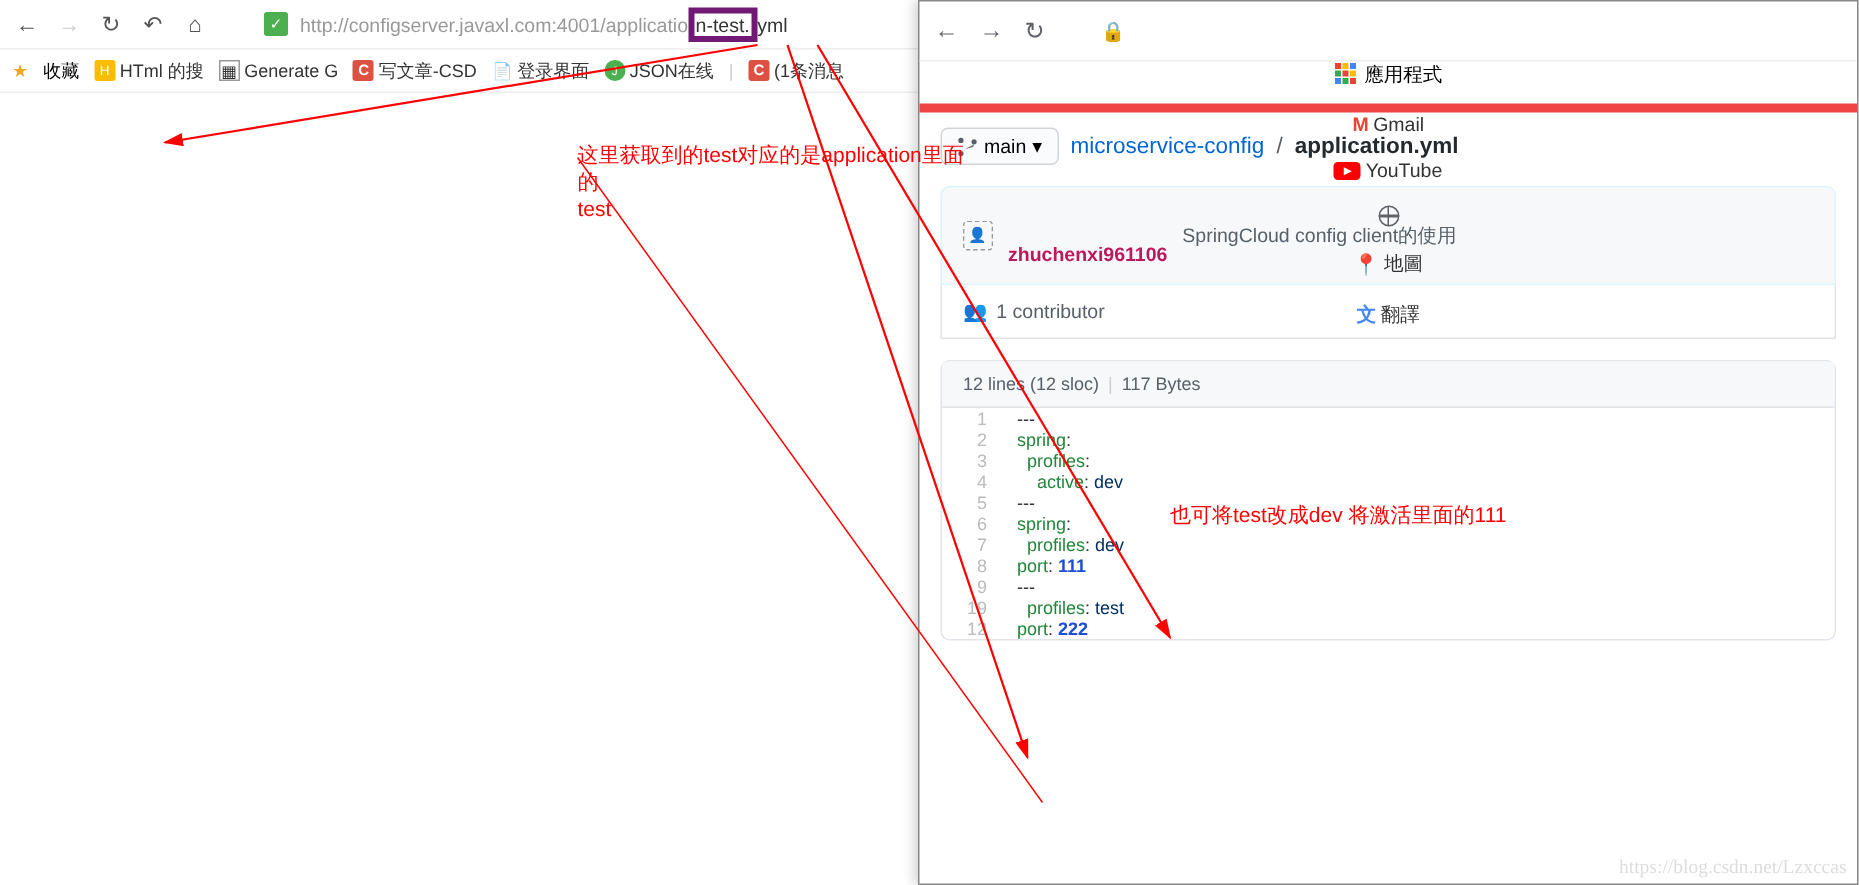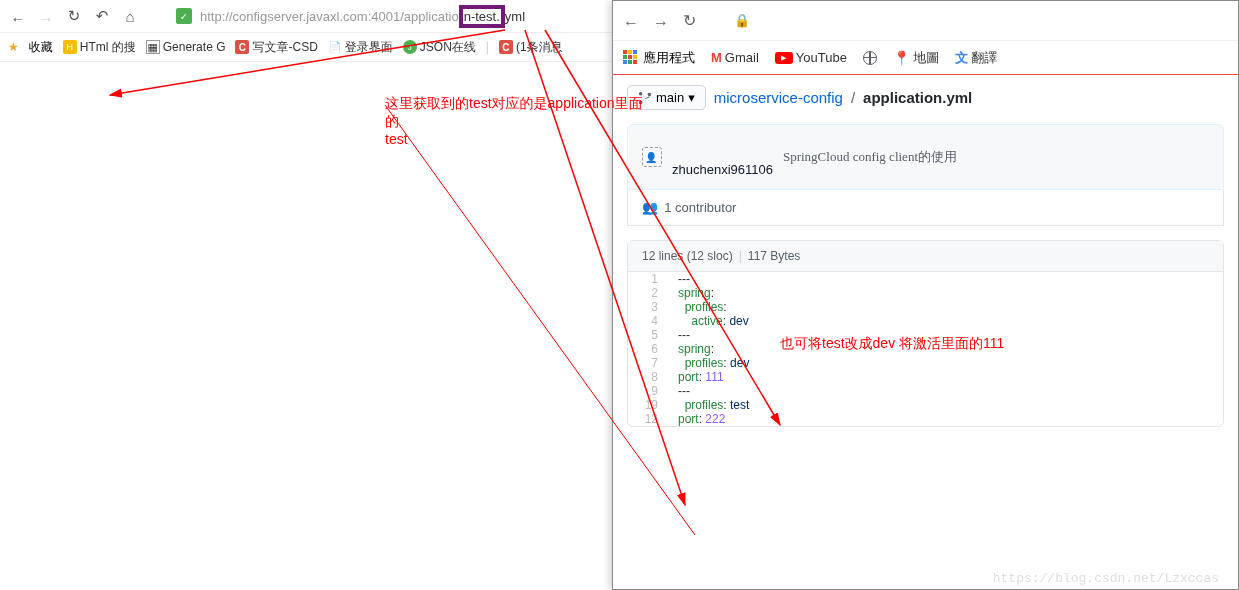--- a/index.html
+++ b/index.html
@@ -21,58 +21,58 @@
 .json-ico { width:14px; height:14px; background:#4caf50; border-radius:50%; color:#fff; font-size:8px; display:flex; align-items:center; justify-content:center; }
 .code-area { padding:6px 0; font-family:"Courier New",monospace; font-size:13px; line-height:1.3; white-space:pre; }
 .port-box { border:2px solid red; display:inline-block; padding:0 2px; margin-left:2px; }
 
 
 .right-win { position:absolute; left:612px; top:0; width:627px; height:590px; border:1px solid #888; box-shadow:-2px 0 8px rgba(0,0,0,.2); background:#fff; }
 .r-nav { height:40px; display:flex; align-items:center; padding:0 10px; gap:14px; border-bottom:1px solid #eee; }
 .r-nav .icn { font-size:16px; color:#5f6368; cursor:pointer; }
 .lock { font-size:13px; color:#5f6368; }
 .r-url { font-size:14px; color:#202124; flex:1; overflow:hidden; white-space:nowrap; }
-.r-bm { height:34px; display:flex; align-items:center; padding:0 10px; gap:16px; font-size:13px; border-bottom:1px solid #ef4444; }
+.r-bm { height:34px; display:flex; align-items:center; padding:0 10px; gap:16px; font-size:13px; border-bottom:6px solid #ef4444;flex-direction:column; }
 .apps { display:flex; align-items:center; gap:4px; cursor:pointer; }
 .apps-grid { width:16px; height:16px; display:grid; grid-template-columns:repeat(3,4px); grid-template-rows:repeat(3,4px); gap:1px; }
 .apps-grid span:nth-child(1){background:#ea4335}.apps-grid span:nth-child(2){background:#fbbc04}.apps-grid span:nth-child(3){background:#4285f4}.apps-grid span:nth-child(4){background:#34a853}.apps-grid span:nth-child(5){background:#ea4335}.apps-grid span:nth-child(6){background:#fbbc04}.apps-grid span:nth-child(7){background:#4285f4}.apps-grid span:nth-child(8){background:#34a853}.apps-grid span:nth-child(9){background:#ea4335}
 .gmail-ico { color:#ea4335; font-weight:bold; }
 .yt-ico { width:18px; height:12px; background:#ff0000; border-radius:3px; display:flex; align-items:center; justify-content:center; color:#fff; font-size:7px; }
 .globe { width:14px; height:14px; border:1.5px solid #5f6368; border-radius:50%; position:relative; }
 .globe::before { content:''; position:absolute; left:45%; top:0; width:1.5px; height:100%; background:#5f6368; }
 .globe::after { content:''; position:absolute; top:45%; left:0; height:1.5px; width:100%; background:#5f6368; }
 .pin { color:#ea4335; font-size:14px; }
 
 .gh-content { padding:10px 14px; }
 .crumb { display:flex; align-items:center; gap:8px; font-size:15px; margin-bottom:14px; }
 .branch-btn { border:1px solid #d1d5da; background:#fafbfc; border-radius:5px; padding:4px 10px; font-size:13px; display:flex; align-items:center; gap:4px; cursor:pointer; }
 .crumb a { color:#0366d6; text-decoration:none; }
 .crumb .sep { color:#586069; }
 .crumb .file { color:#24292e; font-weight:600; }
 
 .commit-box { border:1px solid #ddf4ff; background:#f6f8fa; border-radius:6px 6px 0 0; padding:12px 14px; display:flex; align-items:center; gap:10px; font-size:13px; }
 .avatar { width:20px; height:20px; border:1px dashed #999; border-radius:3px; display:flex; align-items:center; justify-content:center; font-size:10px; color:#0366d6; }
-.author { font-weight:400; color:#0f172a;margin-top:25px; }
-.msg { color:#586069;font-family:Liberation Serif, serif; }
+.author { font-weight:700; color:#be185d;margin-top:25px; }
+.msg { color:#586069; }
 .contrib-box { border:1px solid #e1e4e8; border-top:0; padding:10px 14px; font-size:13px; color:#586069; display:flex; align-items:center; gap:6px; }
 
 .file-box { border:1px solid #e1e4e8; border-radius:6px; margin-top:14px; }
 .file-head { background:#f6f8fa; padding:8px 14px; font-size:12px; color:#586069; font-family:SFMono-Regular,Consolas,monospace; border-bottom:1px solid #e1e4e8; }
 .file-head .div { color:#ccc; margin:0 6px; }
 .code-tbl { width:100%; border-collapse:collapse; font-family:SFMono-Regular,Consolas,"Courier New",monospace; font-size:12px; }
 .code-tbl td.ln { width:40px; text-align:right; padding:0 10px; color:#babbbc; user-select:none; vertical-align:top; }
 .code-tbl td.cd { padding:0 10px; white-space:pre; color:#24292e; }
 .key { color:#22863a; }
-.val { color:#8b5cf6; }
+.val { color:#1d4ed8;font-weight:bold; }
 .str { color:#032f62; }
 
 
 .anno { position:absolute; color:#ff0000; font-size:14px; font-family:"Microsoft YaHei",sans-serif; line-height:1.3; }
 svg.arrows { position:absolute; left:0; top:0; width:1239px; height:590px; pointer-events:none; }
-.watermark { position:absolute; right:20px; bottom:4px; color:#ddd; font-size:13px; font-family:Liberation Mono, monospace; }
+.watermark { position:absolute; right:8px; bottom:4px; color:#ddd; font-size:13px; font-family:Liberation Serif, serif; }
 </style>
 </head>
 <body>
 
 <div class="left-win">
   <div class="nav-strip">
     <span class="icn">←</span>
     <span class="icn" style="color:#ccc">→</span>
     <span class="icn">↻</span>
     <span class="icn">↶</span>

